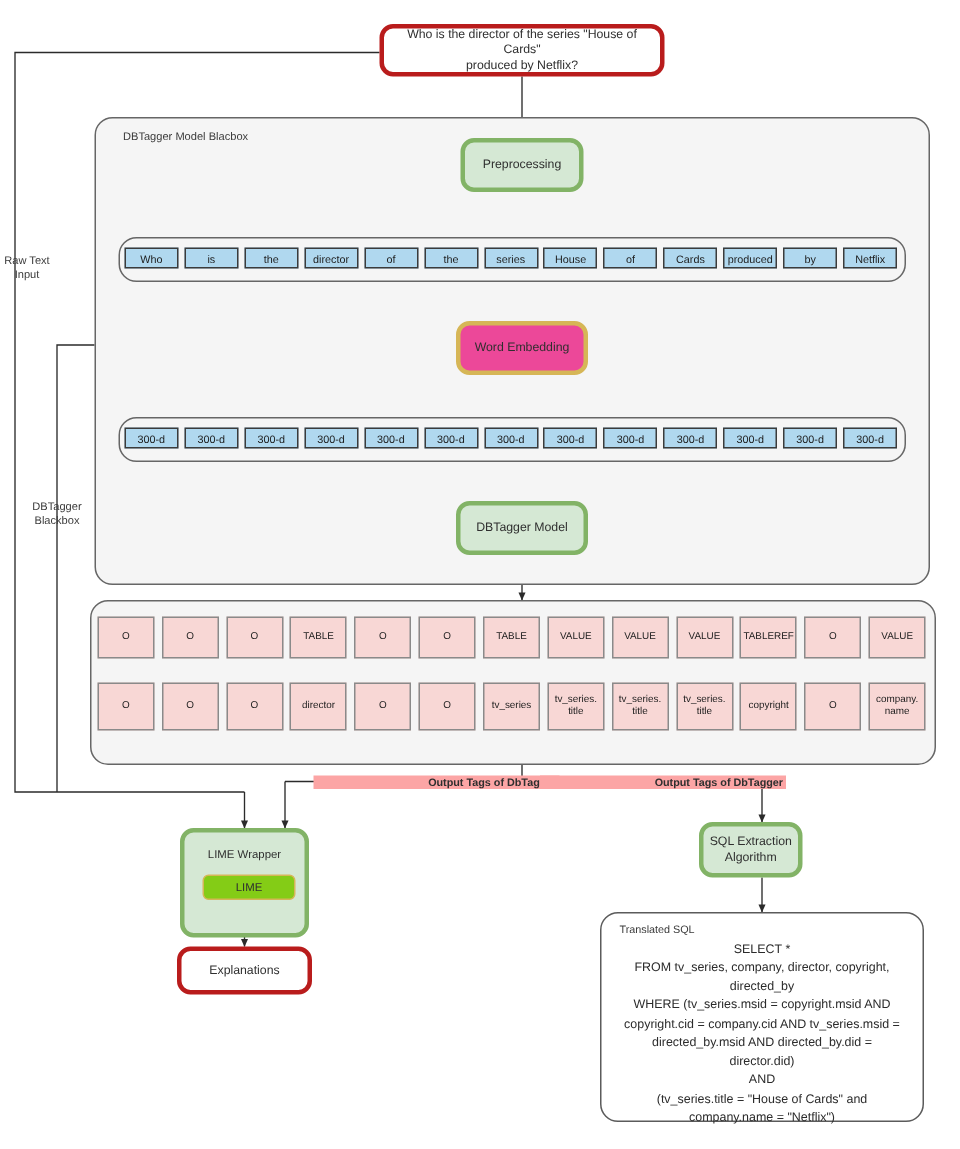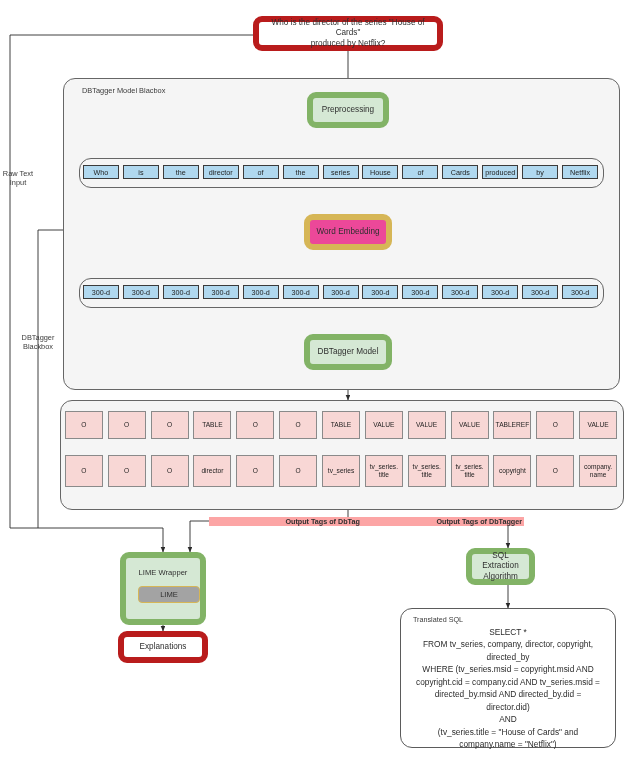--- a/index.html
+++ b/index.html
@@ -3,21 +3,21 @@
 <meta charset="utf-8">
 <style>
   html,body{margin:0;padding:0;background:#ffffff;}
   body{width:640px;height:766px;position:relative;
        font-family:"Liberation Sans","DejaVu Sans",sans-serif;
        color:#333333;overflow:hidden;}
   .canvas{position:absolute;left:0;top:0;width:640px;height:766px;}
   svg.lines{position:absolute;left:0;top:0;width:640px;height:766px;pointer-events:none;}
 
   .node{position:absolute;box-sizing:border-box;display:flex;align-items:center;
-        justify-content:center;text-align:center;border:6px solid #b91c1c;
+        justify-content:center;text-align:center;border:3px solid #b91c1c;
         background:#ffffff;border-radius:9px;font-size:8.2px;line-height:1.25;
         color:#2f2f2f;padding:2px 4px;}
   .green{background:#d5e8d4;border-color:#82b366;}
   .yellow{background:#ec4899;border-color:#d6b656;}
   .grey-container{background:#f5f5f5;border:1px solid #666666;border-radius:12px;}
   .token{position:absolute;box-sizing:border-box;display:flex;align-items:center;
          justify-content:center;text-align:center;background:#b0d8ef;
          border:1px solid #3b3b3b;font-size:7.2px;color:#1d1d1d;}
   .tag{position:absolute;box-sizing:border-box;display:flex;align-items:center;
        justify-content:center;text-align:center;background:#f8d7d5;
@@ -25,21 +25,21 @@
        padding:1px 1px;}
   .caption{position:absolute;font-size:7.4px;color:#3a3a3a;text-align:left;line-height:1.25;}
   .edge-label{position:absolute;font-size:7.2px;color:#2f2f2f;background:#fca5a5;
               padding:0 2px;text-align:right;font-weight:bold;}
   .sql-box{position:absolute;box-sizing:border-box;border:1px solid #5b5b5b;
            background:#ffffff;border-radius:12px;}
   .sql-title{position:absolute;font-size:7.2px;color:#3a3a3a;}
   .sql-body{position:absolute;font-size:8.3px;line-height:1.5;color:#2b2b2b;
             text-align:center;white-space:pre-line;}
   .lime-inner{position:absolute;box-sizing:border-box;display:flex;align-items:center;
-              justify-content:center;background:#a3a3a3;border:1px solid #d6b656;
+              justify-content:center;background:#84cc16;border:1px solid #d6b656;
               border-radius:4px;font-size:7.6px;color:#2f2f2f;}
   .lime-label{position:absolute;font-size:7.6px;color:#2f2f2f;width:100%;text-align:center;}
 </style>
 </head>
 <body>
 
 <div class="canvas">
 
   <svg class="lines">
     <defs>

